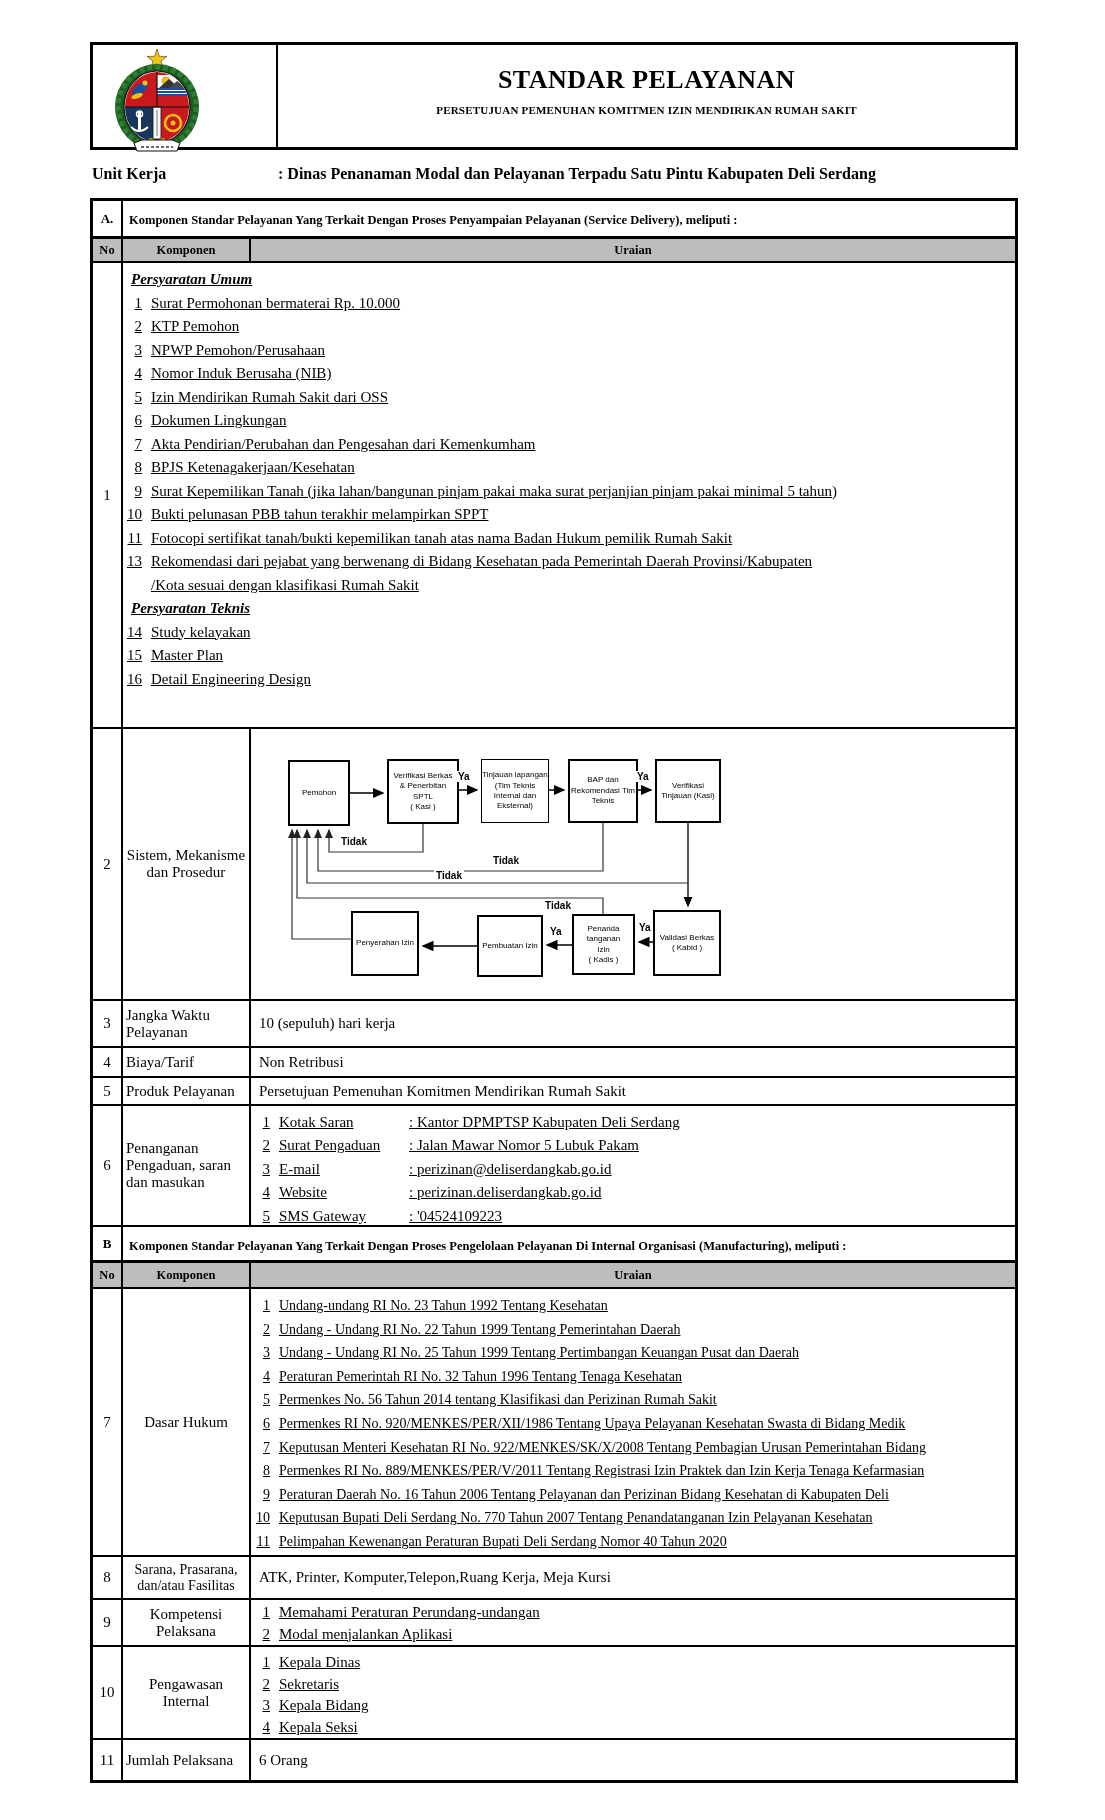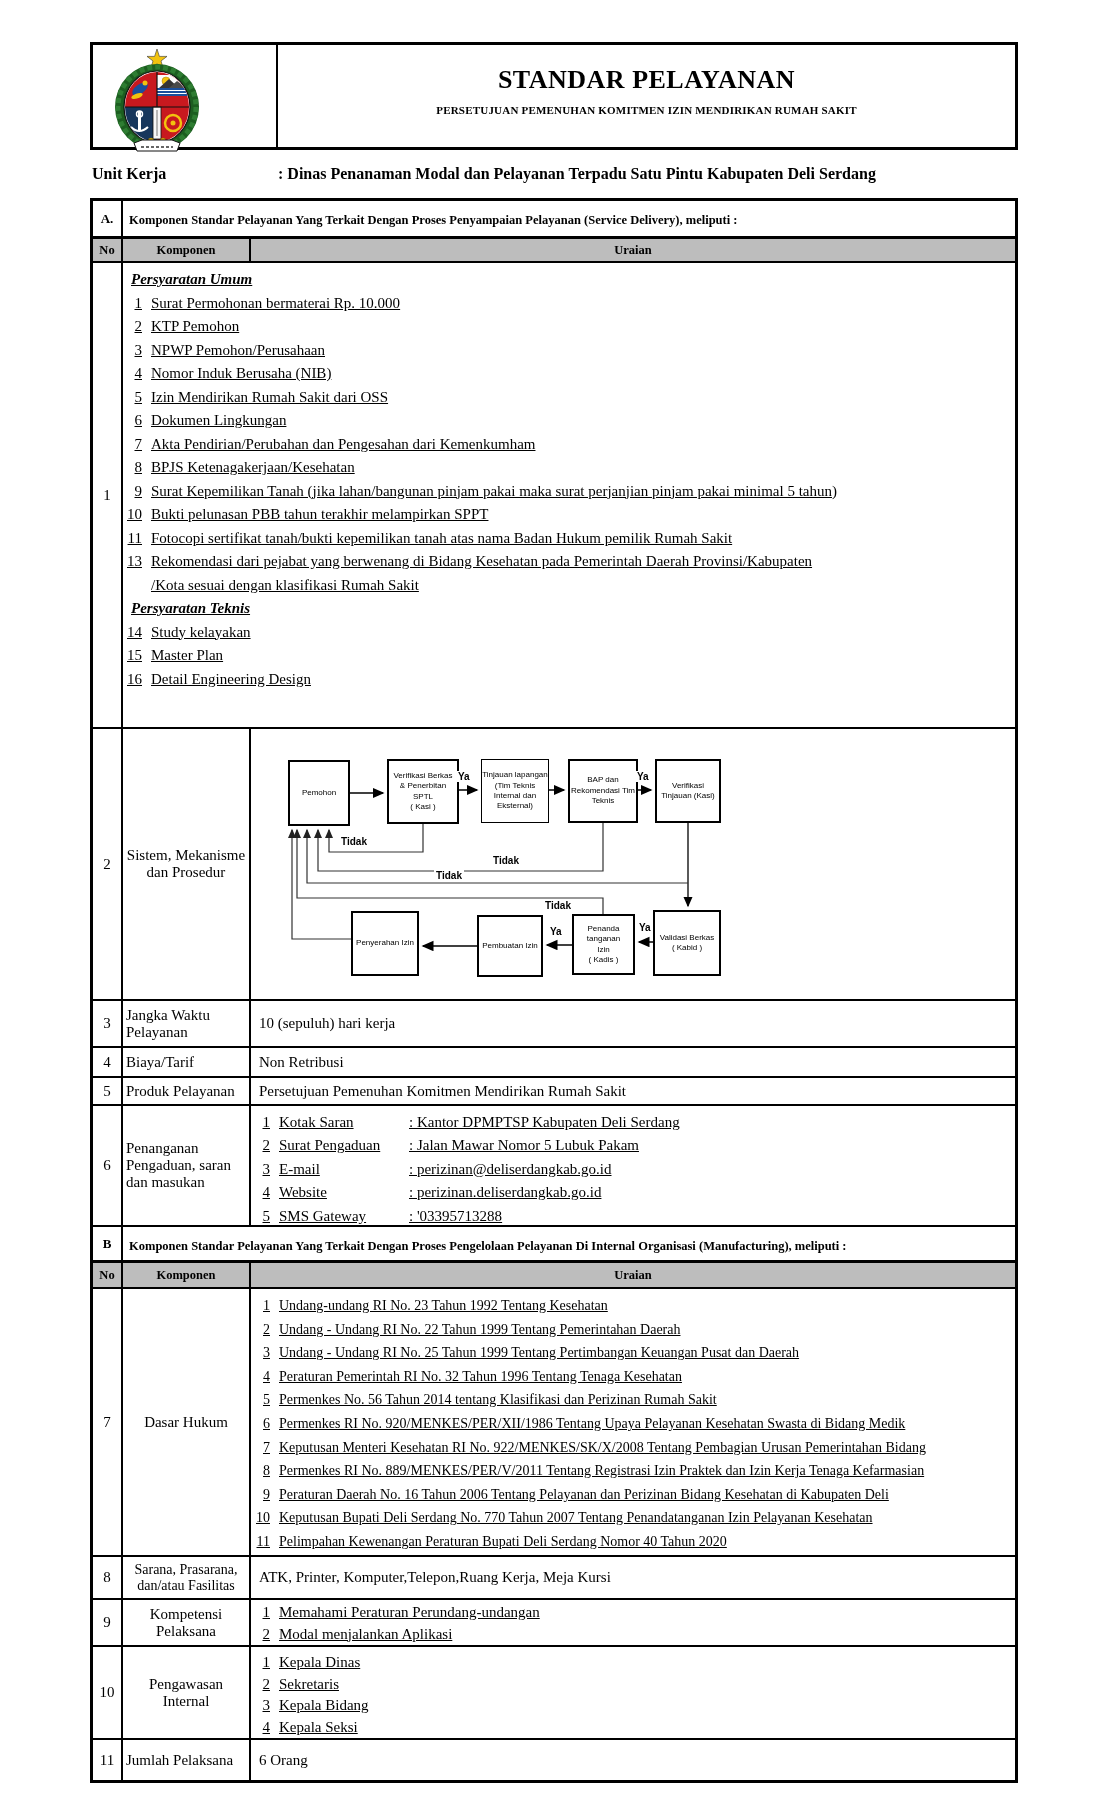--- a/index.html
+++ b/index.html
@@ -340,21 +340,21 @@
 
             <div class="item">
               <span class="inum">4</span>
               <span class="ilabel">Website</span>
               <span class="ivalue">: perizinan.deliserdangkab.go.id</span>
             </div>
 
             <div class="item">
               <span class="inum">5</span>
               <span class="ilabel">SMS Gateway</span>
-              <span class="ivalue">: '03395713288</span>
+              <span class="ivalue">: '04524109223</span>
             </div>
           </div>
       </div>
     </div>
 
     <div class="trow sec-row" style="height:36px">
       <div class="c-no">B</div>
       <div class="c-title">Komponen Standar Pelayanan Yang Terkait Dengan Proses Pengelolaan Pelayanan Di Internal Organisasi (Manufacturing), meliputi :</div>
     </div>
 

